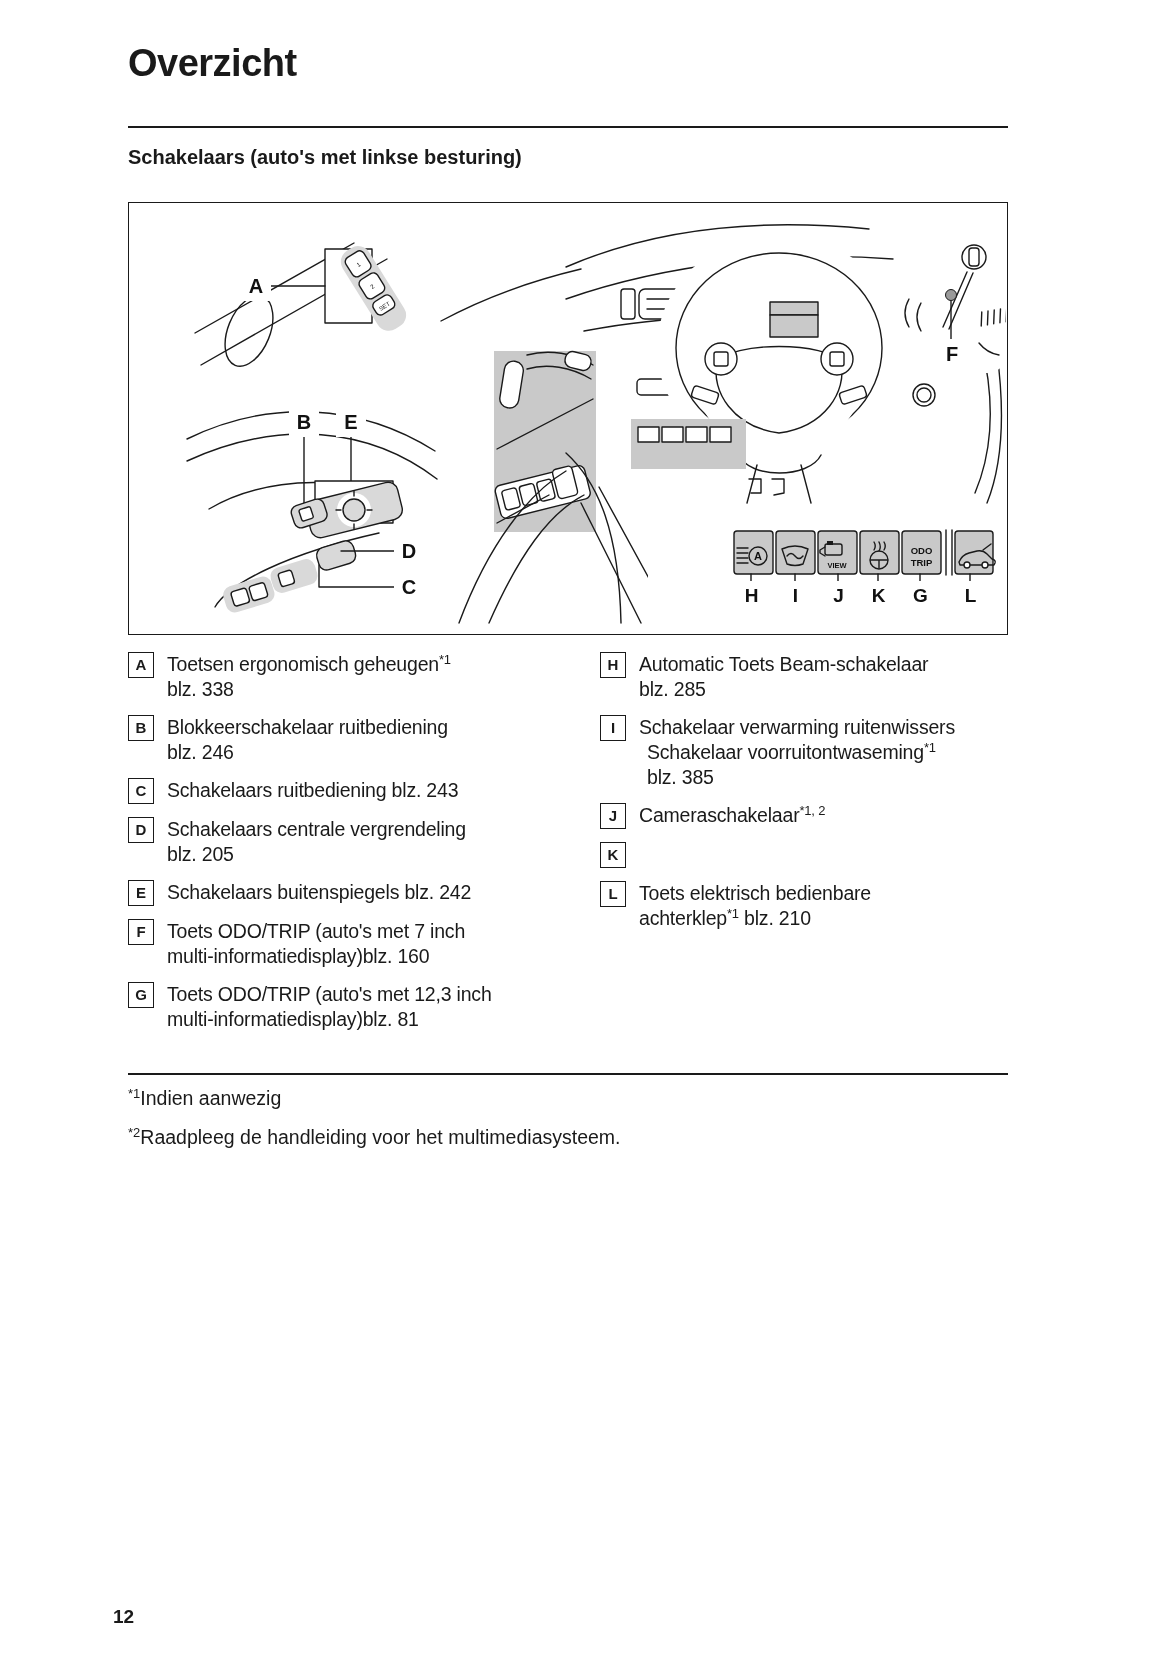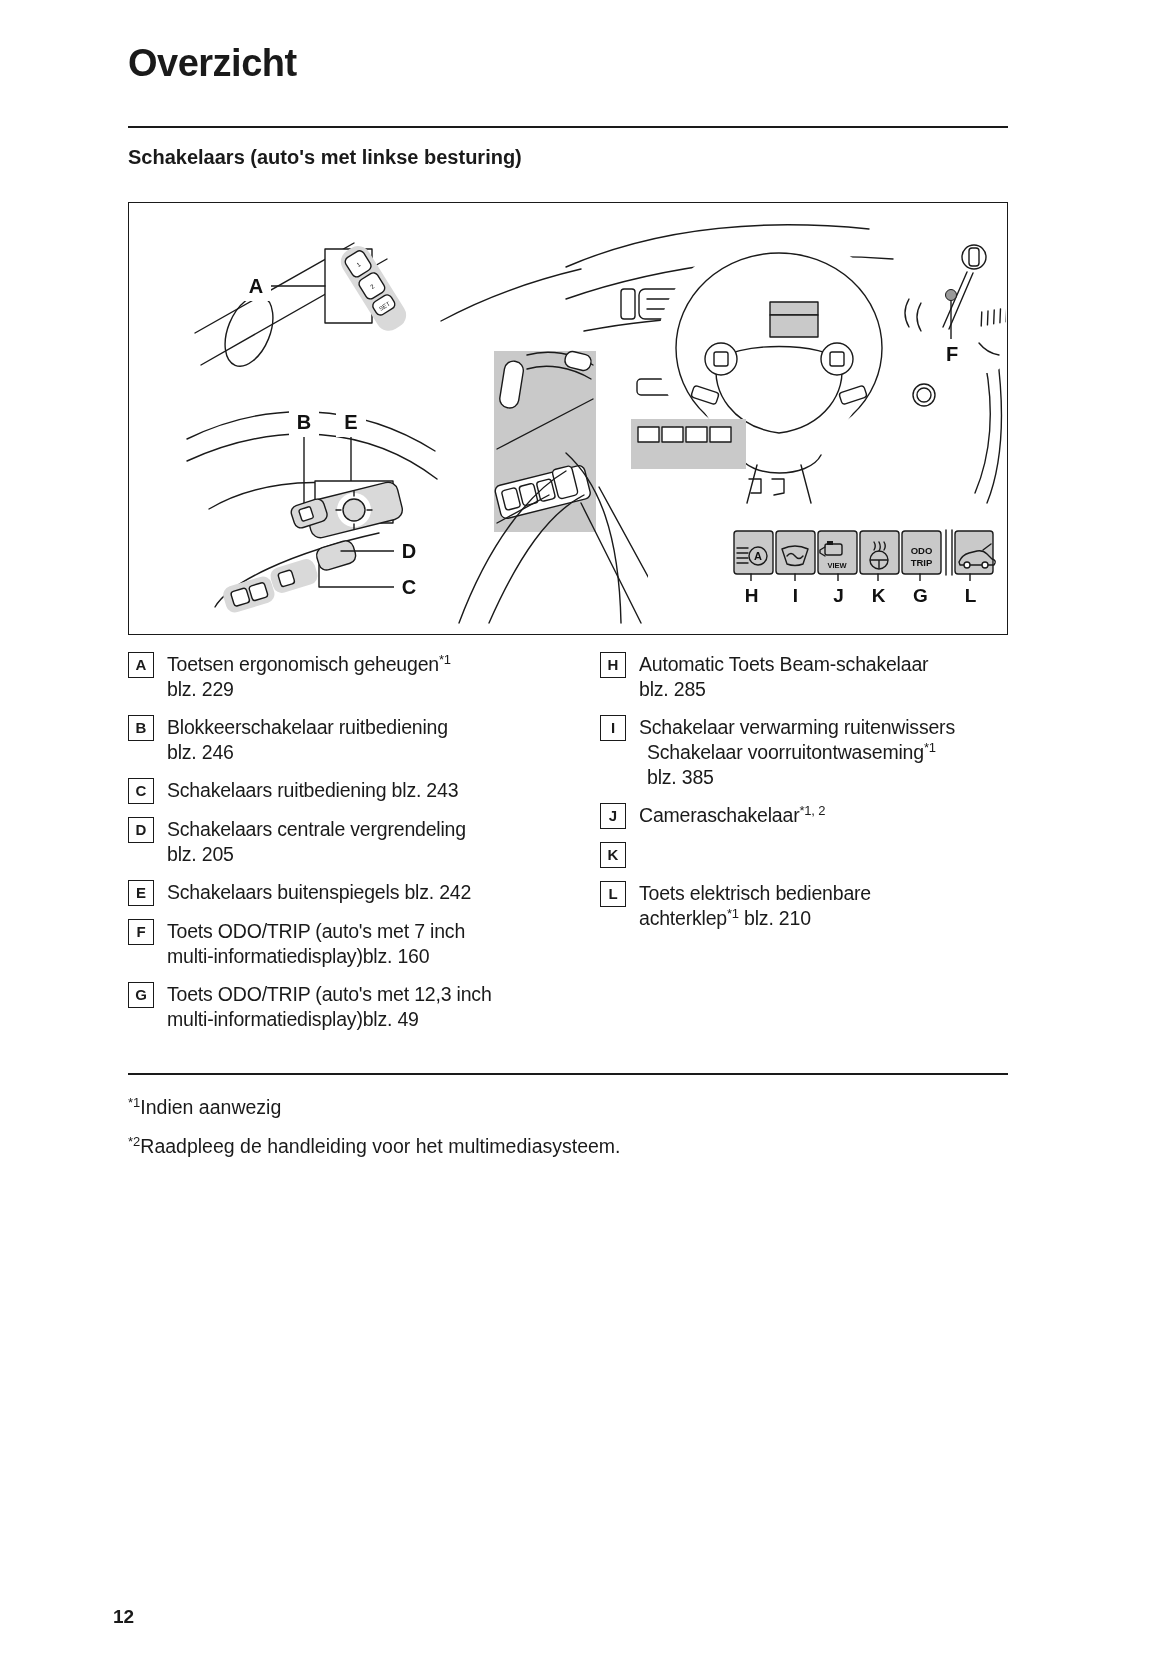--- a/index.html
+++ b/index.html
@@ -21,21 +21,21 @@
   .legend-item{display:flex;align-items:flex-start;margin-bottom:13px;}
   .letterbox{
     flex:none;width:24px;height:24px;border:1.7px solid #1a1a1a;
     font-size:15px;font-weight:bold;line-height:24px;text-align:center;
     margin-right:13px;margin-top:0;
   }
   .ltext{font-size:19.5px;line-height:25px;letter-spacing:-0.2px;}
   .line.indent{padding-left:8px;}
   sup{font-size:13px;line-height:0;}
 
-  .footnotes{margin-top:20px;}
+  .footnotes{margin-top:11px;}
   .fn{font-size:19.5px;line-height:25px;margin-bottom:14px;}
   .fn sup{font-size:13px;}
   .page-number{position:absolute;left:113px;top:1606px;font-size:19px;font-weight:bold;}
 
   
   svg .s{stroke:#1a1a1a;fill:none;stroke-width:1.4;stroke-linecap:round;stroke-linejoin:round;}
   svg .s2{stroke-width:2.2;}
   svg .s3{stroke-width:3.4;}
   svg .fw{fill:#ffffff;}
   svg .fg{fill:#c9c9c9;}
@@ -316,21 +316,21 @@
       </g>
     </svg>
   </div>
 
   <div class="legend">
     <div class="col">
         <div class="legend-item">
           <span class="letterbox">A</span>
           <div class="ltext">
             <div class="line"><span>Toetsen ergonomisch geheugen</span><sup>*1</sup></div>
-            <div class="line"><span>blz. 229</span></div>
+            <div class="line"><span>blz. 338</span></div>
           </div>
         </div>
         <div class="legend-item">
           <span class="letterbox">B</span>
           <div class="ltext">
             <div class="line"><span>Blokkeerschakelaar ruitbediening</span></div>
             <div class="line"><span>blz. 246</span></div>
           </div>
         </div>
         <div class="legend-item">
@@ -356,21 +356,21 @@
           <span class="letterbox">F</span>
           <div class="ltext">
             <div class="line"><span>Toets ODO/TRIP (auto's met 7 inch</span></div>
             <div class="line"><span>multi-informatiedisplay)blz. 160</span></div>
           </div>
         </div>
         <div class="legend-item">
           <span class="letterbox">G</span>
           <div class="ltext">
             <div class="line"><span>Toets ODO/TRIP (auto's met 12,3 inch</span></div>
-            <div class="line"><span>multi-informatiedisplay)blz. 49</span></div>
+            <div class="line"><span>multi-informatiedisplay)blz. 81</span></div>
           </div>
         </div>
       </div>
     <div class="col right">
         <div class="legend-item">
           <span class="letterbox">H</span>
           <div class="ltext">
             <div class="line"><span>Automatic Toets Beam-schakelaar</span></div>
             <div class="line"><span>blz. 285</span></div>
           </div>

